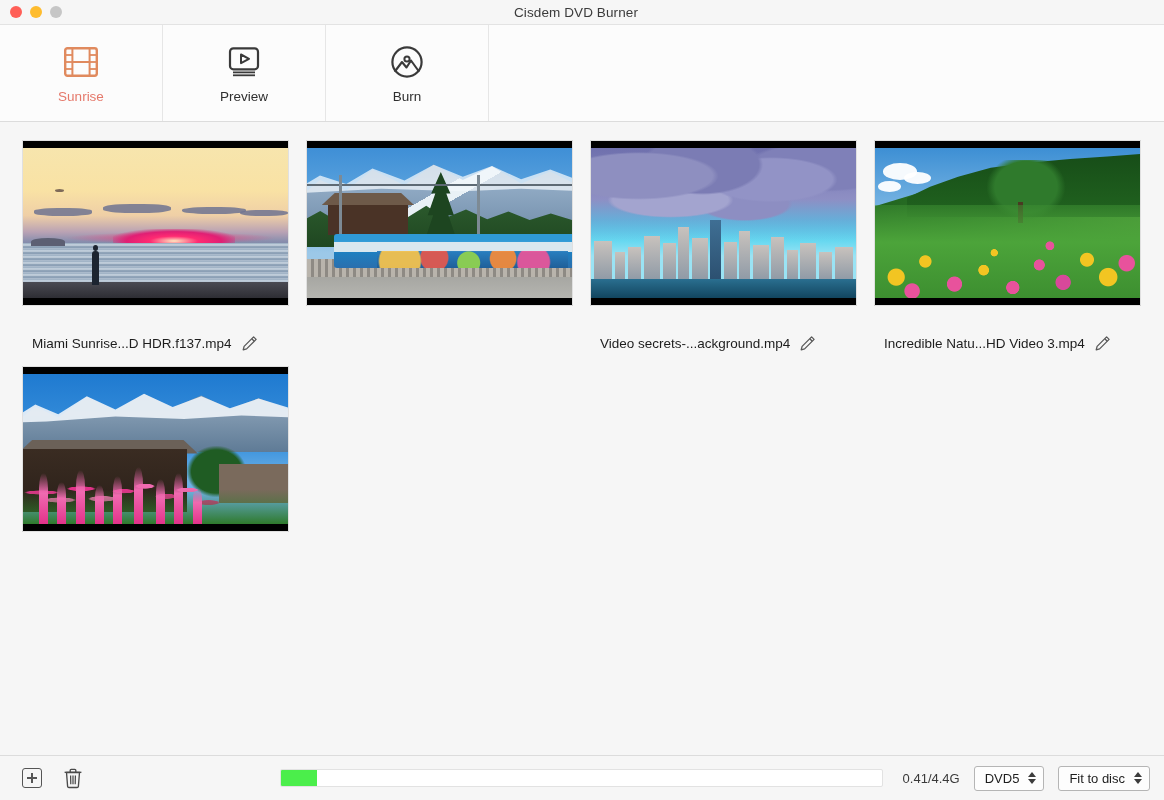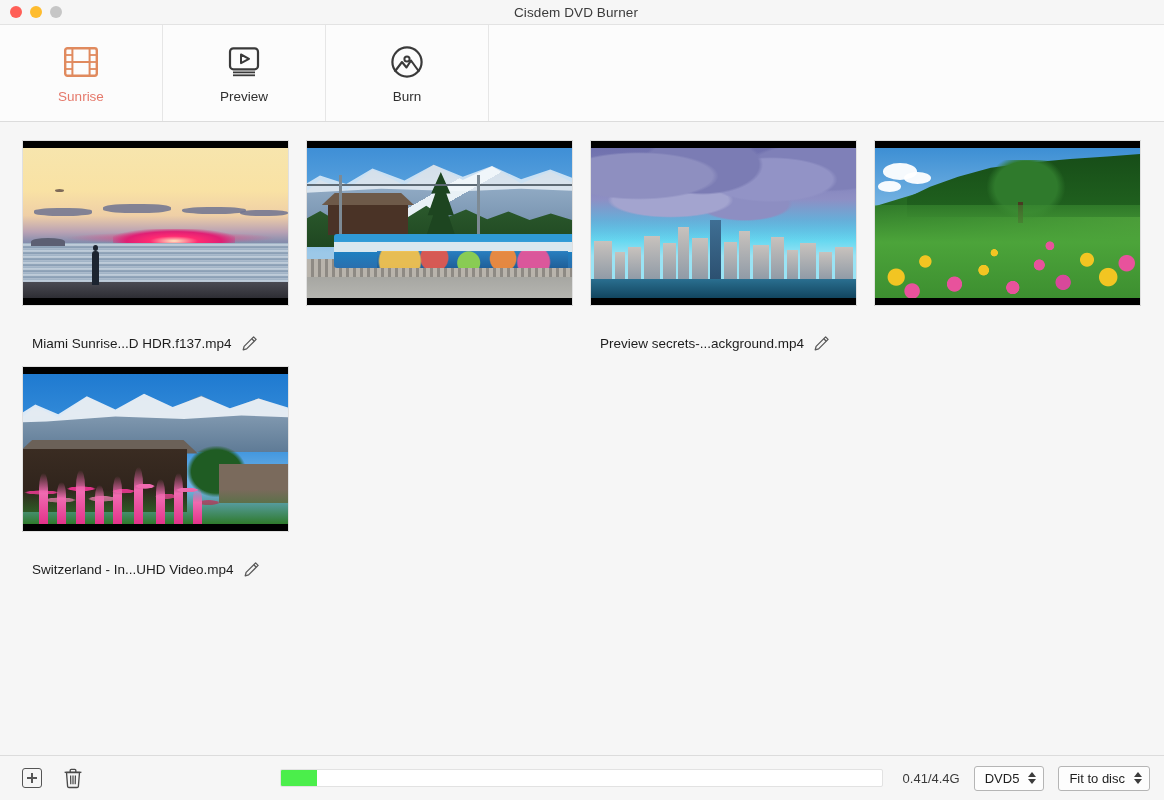--- a/index.html
+++ b/index.html
@@ -492,21 +492,21 @@
               <div class="b" style="left:74%;width:4%;height:48%;"></div>
               <div class="b" style="left:79%;width:6%;height:58%;"></div>
               <div class="b" style="left:86%;width:5%;height:44%;"></div>
               <div class="b" style="left:92%;width:7%;height:52%;"></div>
             </div>
             <div class="water"></div>
           </div>
         </div>
       </div>
       <div class="caption">
-        <span class="fname">Preview secrets-...ackground.mp4</span>
+        <span class="fname">Video secrets-...ackground.mp4</span>
         <span class="pencil">
           <svg width="17" height="17" viewBox="0 0 17 17">
             <path d="M12.6 1.9 L15.1 4.4 L5.6 13.9 L2.2 14.8 L3.1 11.4 Z" fill="none" stroke="#595959" stroke-width="1.3" stroke-linejoin="round"></path>
             <line x1="10.8" y1="3.7" x2="13.3" y2="6.2" stroke="#595959" stroke-width="1.3"></line>
           </svg>
         </span>
       </div>
     </div>
 
     <div class="card">
@@ -518,20 +518,29 @@
             <div class="cl" style="left:11%;top:16%;width:10%;height:8%;"></div>
             <div class="cl" style="left:1%;top:22%;width:9%;height:7%;"></div>
             <div class="hill"></div>
             <div class="treeline"></div>
             <div class="bigtree"></div>
             <div class="trunk"></div>
             <div class="grass"></div>
             <div class="flowers"></div>
           </div>
         </div>
+      </div>
+      <div class="caption">
+        <span class="fname">Incredible Natu...HD Video 3.mp4</span>
+        <span class="pencil">
+          <svg width="17" height="17" viewBox="0 0 17 17">
+            <path d="M12.6 1.9 L15.1 4.4 L5.6 13.9 L2.2 14.8 L3.1 11.4 Z" fill="none" stroke="#595959" stroke-width="1.3" stroke-linejoin="round"></path>
+            <line x1="10.8" y1="3.7" x2="13.3" y2="6.2" stroke="#595959" stroke-width="1.3"></line>
+          </svg>
+        </span>
       </div>
     </div>
 
     <div class="card">
       <div class="thumb">
         <div class="inner">
           <div class="scene s-chalet">
             <div class="sky"></div>
             <div class="mtn"></div>
             <div class="snow"></div>
@@ -545,29 +554,20 @@
             <div class="lupine-stalk" style="left:20%;height:36%;"></div>
             <div class="lupine-stalk" style="left:27%;height:26%;"></div>
             <div class="lupine-stalk" style="left:34%;height:32%;"></div>
             <div class="lupine-stalk" style="left:42%;height:38%;"></div>
             <div class="lupine-stalk" style="left:50%;height:30%;"></div>
             <div class="lupine-stalk" style="left:57%;height:34%;"></div>
             <div class="lupine-stalk" style="left:64%;height:24%;"></div>
           </div>
         </div>
       </div>
-      <div class="caption">
-        <span class="fname">Switzerland - In...UHD Video.mp4</span>
-        <span class="pencil">
-          <svg width="17" height="17" viewBox="0 0 17 17">
-            <path d="M12.6 1.9 L15.1 4.4 L5.6 13.9 L2.2 14.8 L3.1 11.4 Z" fill="none" stroke="#595959" stroke-width="1.3" stroke-linejoin="round"></path>
-            <line x1="10.8" y1="3.7" x2="13.3" y2="6.2" stroke="#595959" stroke-width="1.3"></line>
-          </svg>
-        </span>
-      </div>
     </div>
 
   </div>
 
   <div class="bottombar">
     <span class="btn-add"></span>
     <span class="btn-trash">
       <svg width="22" height="22" viewBox="0 0 22 22">
         <path d="M4.5 5.5 L5.6 19.3 A1.4 1.4 0 0 0 7 20.5 L15 20.5 A1.4 1.4 0 0 0 16.4 19.3 L17.5 5.5 Z" fill="none" stroke="#4a4a4a" stroke-width="1.35" stroke-linejoin="round"></path>
         <line x1="2.6" y1="5.3" x2="19.4" y2="5.3" stroke="#4a4a4a" stroke-width="1.35"></line>

